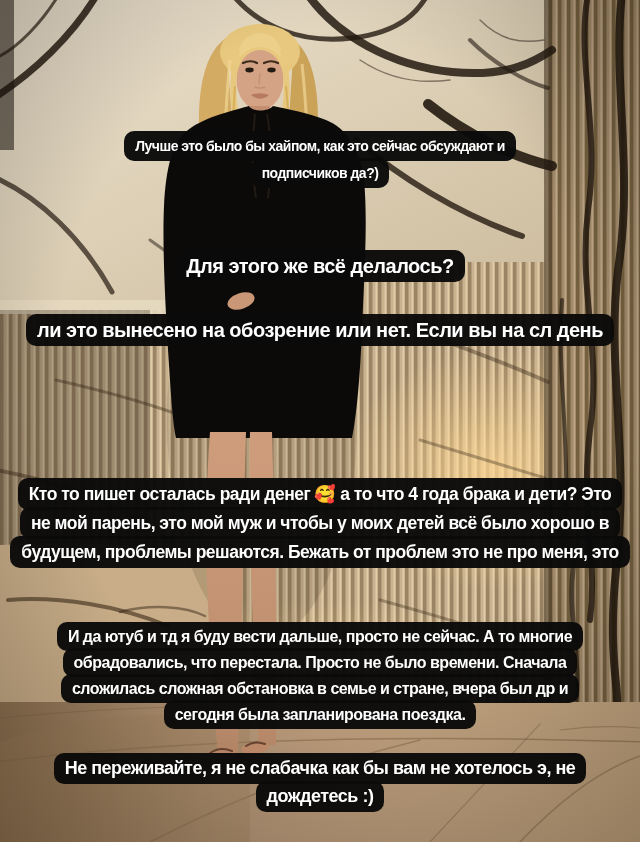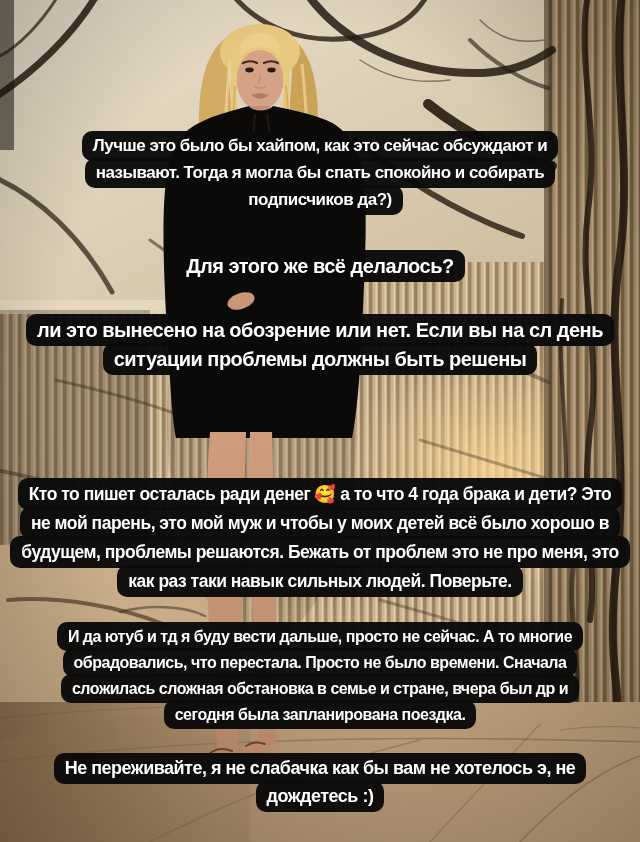--- a/index.html
+++ b/index.html
@@ -10,21 +10,21 @@
   .photo{position:absolute;inset:0;width:640px;height:842px;display:block;}
   .block{
     position:absolute;left:0;width:640px;display:flex;flex-direction:column;
     align-items:center;z-index:5;
   }
   .block .line{
     background:rgba(10,10,10,0.97);color:#ffffff;font-weight:700;
     white-space:nowrap;padding:0 11px;border-radius:10px;margin:-1.5px 0;
     letter-spacing:-0.5px;text-align:center;
   }
-  .b1{top:132px}.b1 .line{font-size:17px;line-height:30px;}
+  .b1{top:132px}.b1 .line{font-size:14px;line-height:30px;}
   .b2{top:251px}.b2 .line{font-size:20px;line-height:32px;text-align:center;}
   .b3{top:315px}.b3 .line{font-size:20px;line-height:32px;}
   .b4{top:479px}.b4 .line{font-size:17.5px;line-height:32px;}
   .b5{top:623px}.b5 .line{font-size:16px;line-height:29px;}
   .b6{top:754px}.b6 .line{font-size:18px;line-height:31px;}
 </style>
 </head>
 <body>
 
 <div class="stage">
@@ -168,38 +168,35 @@
       <ellipse cx="255" cy="748" rx="14" ry="5.5" fill="#c08c6b" transform="rotate(-7 255 748)"></ellipse>
       <path d="M210 753 Q220 746 232 751 M246 746 Q255 740 265 744" stroke="#6a4430" stroke-width="2" fill="none" stroke-linecap="round"></path>
     </g>
 
     <rect x="0" y="0" width="640" height="842" fill="url(#vig)"></rect>
     <rect x="0" y="0" width="14" height="150" fill="#1a130d" opacity="0.55"></rect>
   </svg>
 
   <div class="block b1">
     <span class="line">Лучше это было бы хайпом, как это сейчас обсуждают и</span>
-    <span class="line">называют.  Тогда я могла бы спать спокойно и собирать</span>
     <span class="line">подписчиков да?)</span>
   </div>
 
   <div class="block b2">
     <span class="line">Для этого же всё делалось?</span>
   </div>
 
   <div class="block b3">
     <span class="line">ли это вынесено на обозрение или нет. Если вы на сл день</span>
-    <span class="line">ситуации проблемы должны быть решены</span>
   </div>
 
   <div class="block b4">
     <span class="line">Кто то пишет осталась ради денег 🥰 а то что 4 года брака и дети? Это</span>
     <span class="line">не мой парень, это мой муж и чтобы у моих детей всё было хорошо в</span>
     <span class="line">будущем, проблемы решаются. Бежать от проблем это не про меня, это</span>
-    <span class="line">как раз таки навык сильных людей. Поверьте.</span>
   </div>
 
   <div class="block b5">
     <span class="line">И да ютуб и тд я буду вести дальше, просто не сейчас. А то многие</span>
     <span class="line">обрадовались, что перестала. Просто не было времени. Сначала</span>
     <span class="line">сложилась сложная обстановка в семье и стране, вчера был др и</span>
     <span class="line">сегодня была запланирована поездка.</span>
   </div>
 
   <div class="block b6">

